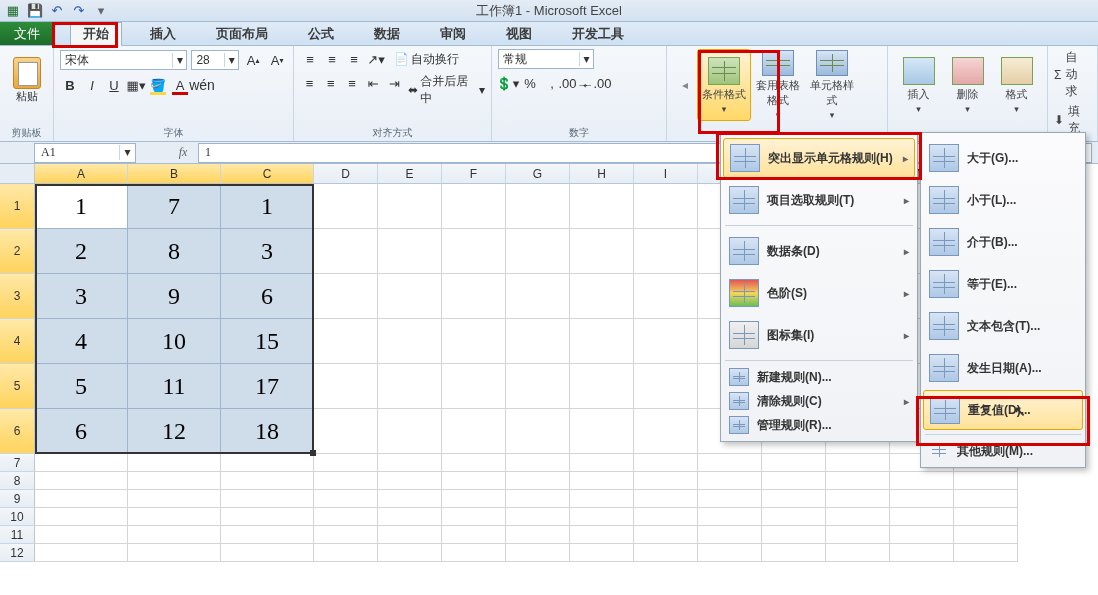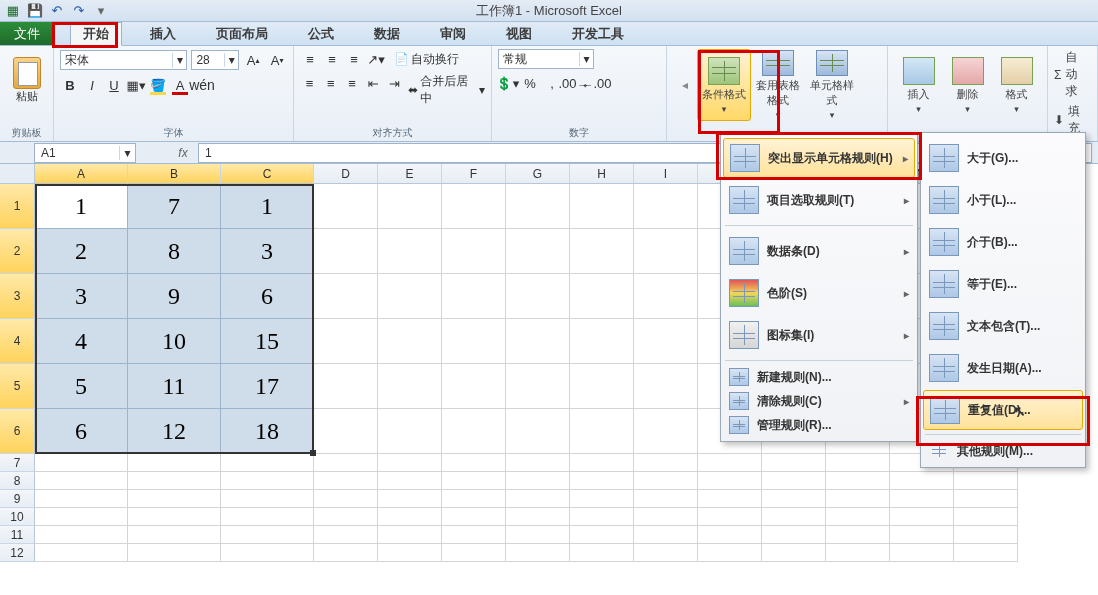--- a/index.html
+++ b/index.html
@@ -132,21 +132,21 @@
     position:absolute; left:698px; top:50px; width:82px; height:84px;
     border:3px solid #d40000; z-index:50; pointer-events:none;
   }
   .cellsgrp { width: 160px; }
   .editgrp { flex: 1; min-width: 50px; }
   .editrows { display:flex; flex-direction:column; gap:3px; font-size:12px; color:#444;}
   .erow { display:flex; align-items:center; gap:4px; padding-right:6px; }
   
   .fbar {
     height: 22px; background:#e6edf4; border-bottom:1px solid #a5bdd4;
-    display:flex; align-items:center;
+    display:flex; align-items:center;font-family:Liberation Serif, serif;
   }
   .namebox {
     width: 102px; height:20px; background:#fff; border:1px solid #9db4cc; margin-left:34px;
     display:flex; align-items:center; padding-left:6px; font-size:12px;
   }
   .namebox-arrow { width:16px; text-align:center; border-left:1px solid #c8d6e5; margin-left:auto;}
   .fxbtn { width:22px; text-align:center; font-style:italic; color:#666; margin-left:36px;}
   .formula {
     flex:1; height:20px; background:#fff; border:1px solid #9db4cc; margin-left:4px; margin-right:6px;
     padding-left:6px; display:flex; align-items:center;

